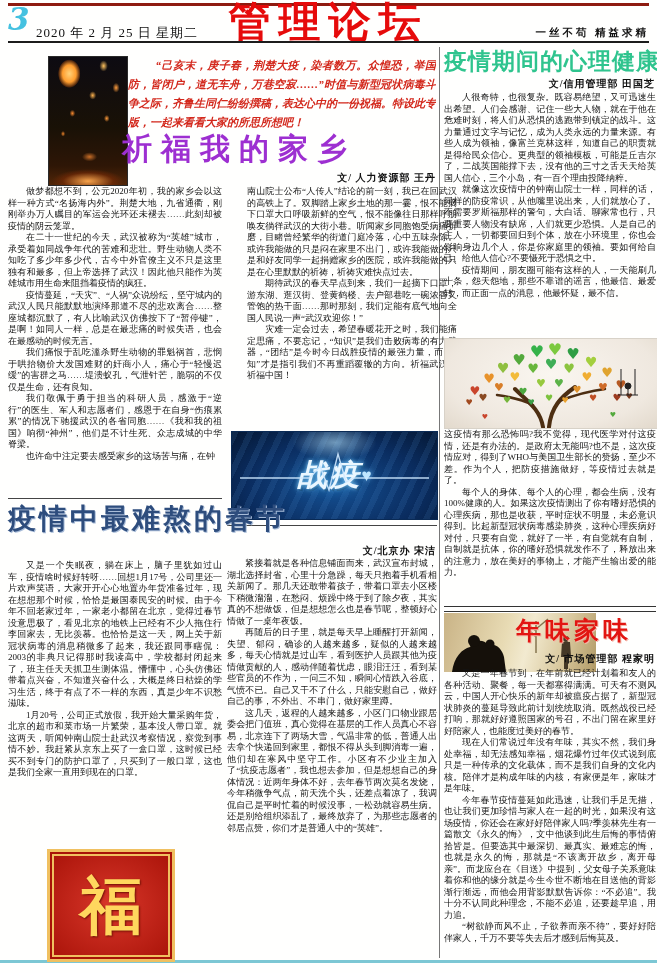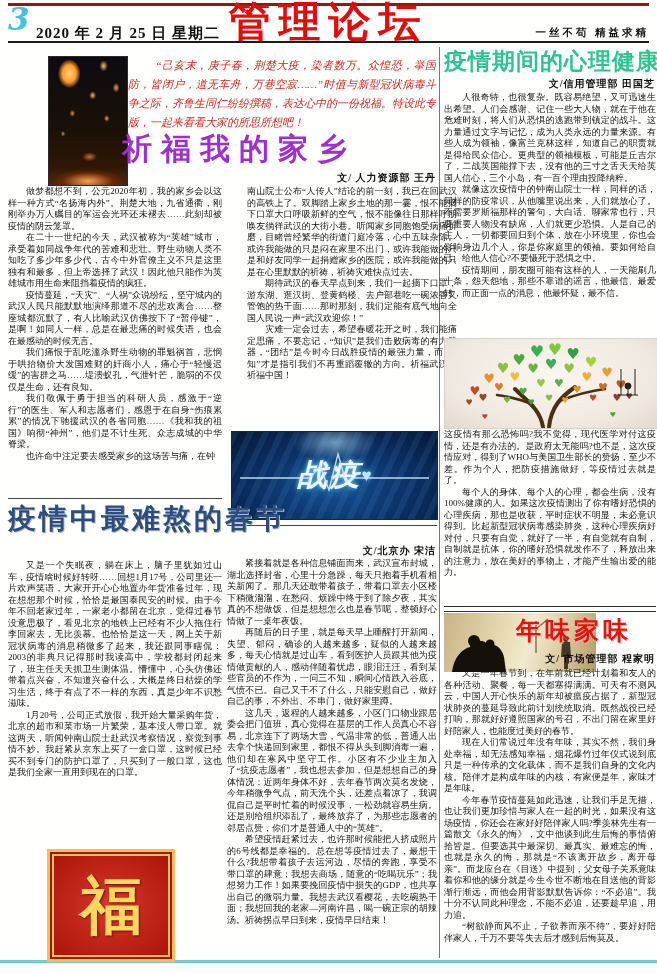--- a/index.html
+++ b/index.html
@@ -3,36 +3,36 @@
 <meta charset="utf-8">
 <style>
   html,body{margin:0;padding:0;background:#e8e8e4;}
   #page{position:relative;width:657px;height:973px;margin:0 auto;background:#fffffe;
         font-family:"Liberation Serif","DejaVu Serif",serif;overflow:hidden;color:#111;}
   .abs{position:absolute;}
   
   .top-rule{left:8px;top:3px;width:641px;height:3px;background:#8e1b10;}
   .pagenum{left:8px;top:2px;font-family:"DejaVu Serif",serif;font-style:italic;font-weight:bold;
            font-size:31px;color:#45c1e0;line-height:34px;}
-  .date{left:36px;top:24px;font-size:15px;font-weight:bold;letter-spacing:1px;white-space:nowrap;}
+  .date{left:36px;top:24px;font-size:13px;font-weight:normal;letter-spacing:1px;white-space:nowrap;}
   .masthead{left:0;top:5px;width:657px;text-align:center;font-size:42px;font-weight:bold;
             color:#e60b0b;letter-spacing:8px;line-height:34px;}
   .slogan{right:8px;top:26px;font-size:10.5px;font-weight:bold;letter-spacing:3px;white-space:nowrap;}
   .header-rule{left:8px;top:41px;width:641px;height:2px;background:#1c1c1c;}
   
   .vrule{left:439px;top:47px;width:1px;height:911px;background:#777;}
   .hr{height:1px;background:#444;}
   .hr-double{height:4px;border-top:1px solid #333;border-bottom:1px solid #333;}
   .bottom-rule{left:0;top:960px;width:657px;height:3px;background:#7cc7d4;}
   
   .body{font-size:9px;line-height:11.5px;text-align:justify;overflow:hidden;color:#141414;}
   .body p{margin:0;text-indent:2em;}
   .body p.cont{text-indent:0;}
   .byline{font-size:10px;font-weight:bold;text-align:right;letter-spacing:1px;white-space:nowrap;}
-  .intro{left:128px;top:56px;width:308px;height:76px;color:#d3281c;font-weight:normal;font-style:italic;
+  .intro{left:128px;top:56px;width:308px;height:76px;color:#d3281c;font-weight:bold;font-style:italic;
          font-size:11px;line-height:19px;text-align:justify;text-indent:2.5em;overflow:hidden;}
   .title1{left:122px;top:129px;font-family:Liberation Sans, sans-serif;
           font-weight:bold;font-size:30px;color:#9d2fd1;letter-spacing:9px;white-space:nowrap;}
   .title2{left:444px;top:46px;width:212px;font-family:"Liberation Sans","DejaVu Sans",sans-serif;
           font-weight:bold;font-size:23px;color:#2fc48e;letter-spacing:1px;white-space:nowrap;}
   .title3{left:8px;top:500px;width:429px;text-align:left;font-weight:bold;font-size:28px;
           color:#2e4d7d;letter-spacing:3px;text-shadow:1px 1px 0 #a8bcd8;white-space:nowrap;}
   .title4{left:516px;top:614px;font-weight:bold;font-size:25px;color:#e21511;letter-spacing:4px;
           white-space:nowrap;text-shadow:1px 1px 0 #f4b6a8;}
   
@@ -126,21 +126,20 @@
   </div>
 
   <div class="abs fu">
     <span>福</span>
   </div>
 
   <div class="abs body" style="left:227px;top:558px;width:210px;height:400px;">
     <p>紧接着就是各种信息铺面而来，武汉宣布封城，湖北选择封省，心里十分急躁，每天只抱着手机看相关新闻了。那几天还敢带着孩子，带着口罩去小区楼下稍微溜溜，在愁闷、烦躁中终于到了除夕夜，其实真的不想做饭，但是想想怎么也是春节呢，整顿好心情做了一桌年夜饭。</p>
     <p>再随后的日子里，就是每天早上睡醒打开新闻，失望、郁闷，确诊的人越来越多，疑似的人越来越多，每天心情就是过山车，看到医护人员跟其他为疫情做贡献的人，感动伴随着忧虑，眼泪汪汪，看到某些官员的不作为，一问三不知，瞬间心情跌入谷底，气愤不已。自己又干不了什么，只能安慰自己，做好自己的事，不外出、不串门，做好家里蹲。</p>
     <p>这几天，返程的人越来越多，小区门口物业跟居委会把门值班，真心觉得在基层的工作人员真心不容易，北京连下了两场大雪，气温非常的低，普通人出去拿个快递回到家里，都恨不得从头到脚消毒一遍，他们却在寒风中坚守工作。小区有不少业主加入了“抗疫志愿者”，我也想去参加，但是想想自己的身体情况：近两年身体不好，去年春节两次莫名发烧，今年稍微争气点，前天洗个头，还差点着凉了，我调侃自己是平时忙着的时候没事，一松劲就容易生病。还是别给组织添乱了，最终放弃了，为那些志愿者的邻居点赞，你们才是普通人中的“英雄”。</p>
-    <p>希望疫情赶紧过去，也许那时候能把人挤成照片的6号线都是幸福的。总在想等疫情过去了，最想干什么?我想带着孩子去运河边，尽情的奔跑，享受不带口罩的肆意；我想去商场，随意的“吃喝玩乐”；我想努力工作！如果要挽回疫情中损失的GDP，也共享出自己的微弱力量。我想去武汉看樱花，去吃碗热干面；我想回我的老家—河南许昌，喝一碗正宗的胡辣汤。祈祷拐点早日到来，疫情早日结束！</p>
   </div>
 
   <div class="abs title2">疫情期间的心理健康</div>
   <div class="abs byline" style="left:444px;top:77px;width:211px;">文/信用管理部  田国芝</div>
 
   <div class="abs body" style="left:444px;top:92px;width:212px;height:244px;">
     <p>人很奇特，也很复杂。既容易绝望，又可迅速生出希望。人们会感谢、记住一些大人物，就在于他在危难时刻，将人们从恐惧的逃跑带到镇定的战斗。这力量通过文字与记忆，成为人类永远的力量来源。有些人成为领袖，像富兰克林这样，知道自己的职责就是得给民众信心。更典型的领袖模板，可能是丘吉尔了，二战英国能撑下去，没有他的三寸之舌天天给英国人信心，三个小岛，有一百个理由投降纳粹。</p>
     <p>就像这次疫情中的钟南山院士一样，同样的话，同样的防疫常识，从他嘴里说出来，人们就放心了。不需要罗斯福那样的警句，大白话、聊家常也行，只要重要人物没有缺席，人们就更少恐惧。人是自己的主人，一切都要回归到个体，放在小环境里，你也会影响身边几个人，你是你家庭里的领袖。要如何给自己、给他人信心?不要慑死于恐惧之中。</p>
     <p>疫情期间，朋友圈可能有这样的人，一天能刷几十条，怨天怨地，那些不靠谱的谣言，他最信、最爱转，而正面一点的消息，他最怀疑，最不信。</p>
   </div>

